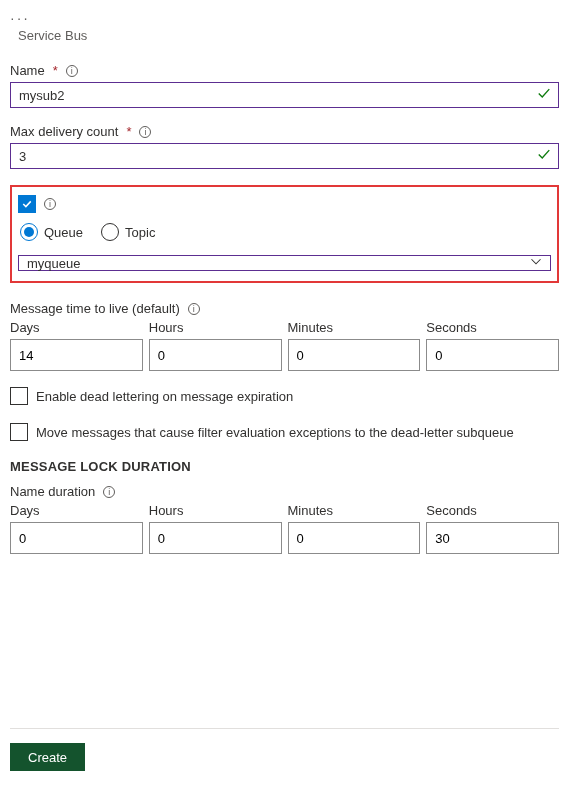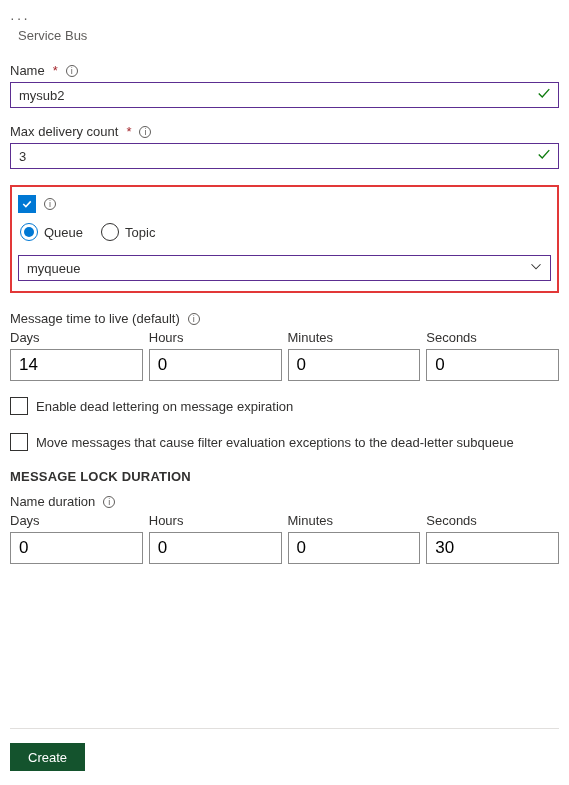--- a/index.html
+++ b/index.html
@@ -19,27 +19,27 @@
   .highlight-box { border: 2px solid #e23838; padding: 8px 6px 10px 6px; margin-bottom: 18px; }
   .checkbox-row { display: flex; align-items: center; gap: 8px; margin-bottom: 10px; }
   .cb { width: 18px; height: 18px; border: 1px solid #323130; display: inline-flex; align-items: center; justify-content: center; flex-shrink: 0; }
   .cb.checked { background: #0078d4; border-color: #0078d4; color: #fff; }
   .cb svg { width: 12px; height: 12px; }
   .radio-row { display: flex; align-items: center; gap: 18px; margin-bottom: 14px; padding-left: 2px; }
   .radio-item { display: flex; align-items: center; gap: 6px; }
   .radio-outer { width: 18px; height: 18px; border: 1px solid #323130; border-radius: 50%; display: inline-flex; align-items: center; justify-content: center; flex-shrink: 0; }
   .radio-outer.selected { border-color: #0078d4; }
   .radio-inner { width: 10px; height: 10px; background: #0078d4; border-radius: 50%; }
-  .dropdown { width: 100%; height: 26px; border: 1px solid #5c2e91; padding: 0 30px 0 8px; font-size: 13px; display: flex; align-items: center; position: relative; background: #fff; }
+  .dropdown { width: 100%; height: 16px; border: 1px solid #5c2e91; padding: 0 30px 0 8px; font-size: 13px; display: flex; align-items: center; position: relative; background: #fff; }
   .chevron { position: absolute; right: 8px; top: 50%; transform: translateY(-50%); }
   .section-title { font-size: 13px; font-weight: 600; color: #323130; margin: 18px 0 10px 0; letter-spacing: 0.2px; }
   .time-grid { display: flex; gap: 6px; margin-bottom: 16px; }
   .time-col { flex: 1; }
   .time-col-label { font-size: 13px; color: #323130; margin-bottom: 4px; }
-  .time-input { width: 100%; height: 26px; border: 1px solid #8b8b8b; padding: 15px 8px; font-size: 17px; background: #fff; }
+  .time-input { width: 100%; height: 26px; border: 1px solid #8b8b8b; padding: 15px 8px; font-size: 13px; background: #fff; }
   .spacer { height: 8px; }
   hr.footer-sep { border: none; border-top: 1px solid #e1dfdd; margin: 0; position: absolute; bottom: 56px; left: 0; right: 0; }
   .footer { position: absolute; bottom: 14px; left: 0; }
   .btn-primary { background: #14532d; color: #fff; border: none; height: 28px; padding: 0 18px; font-size: 13px; cursor: pointer; }
 </style>
 </head>
 <body>
 
 <div class="page">
   <div class="header">

